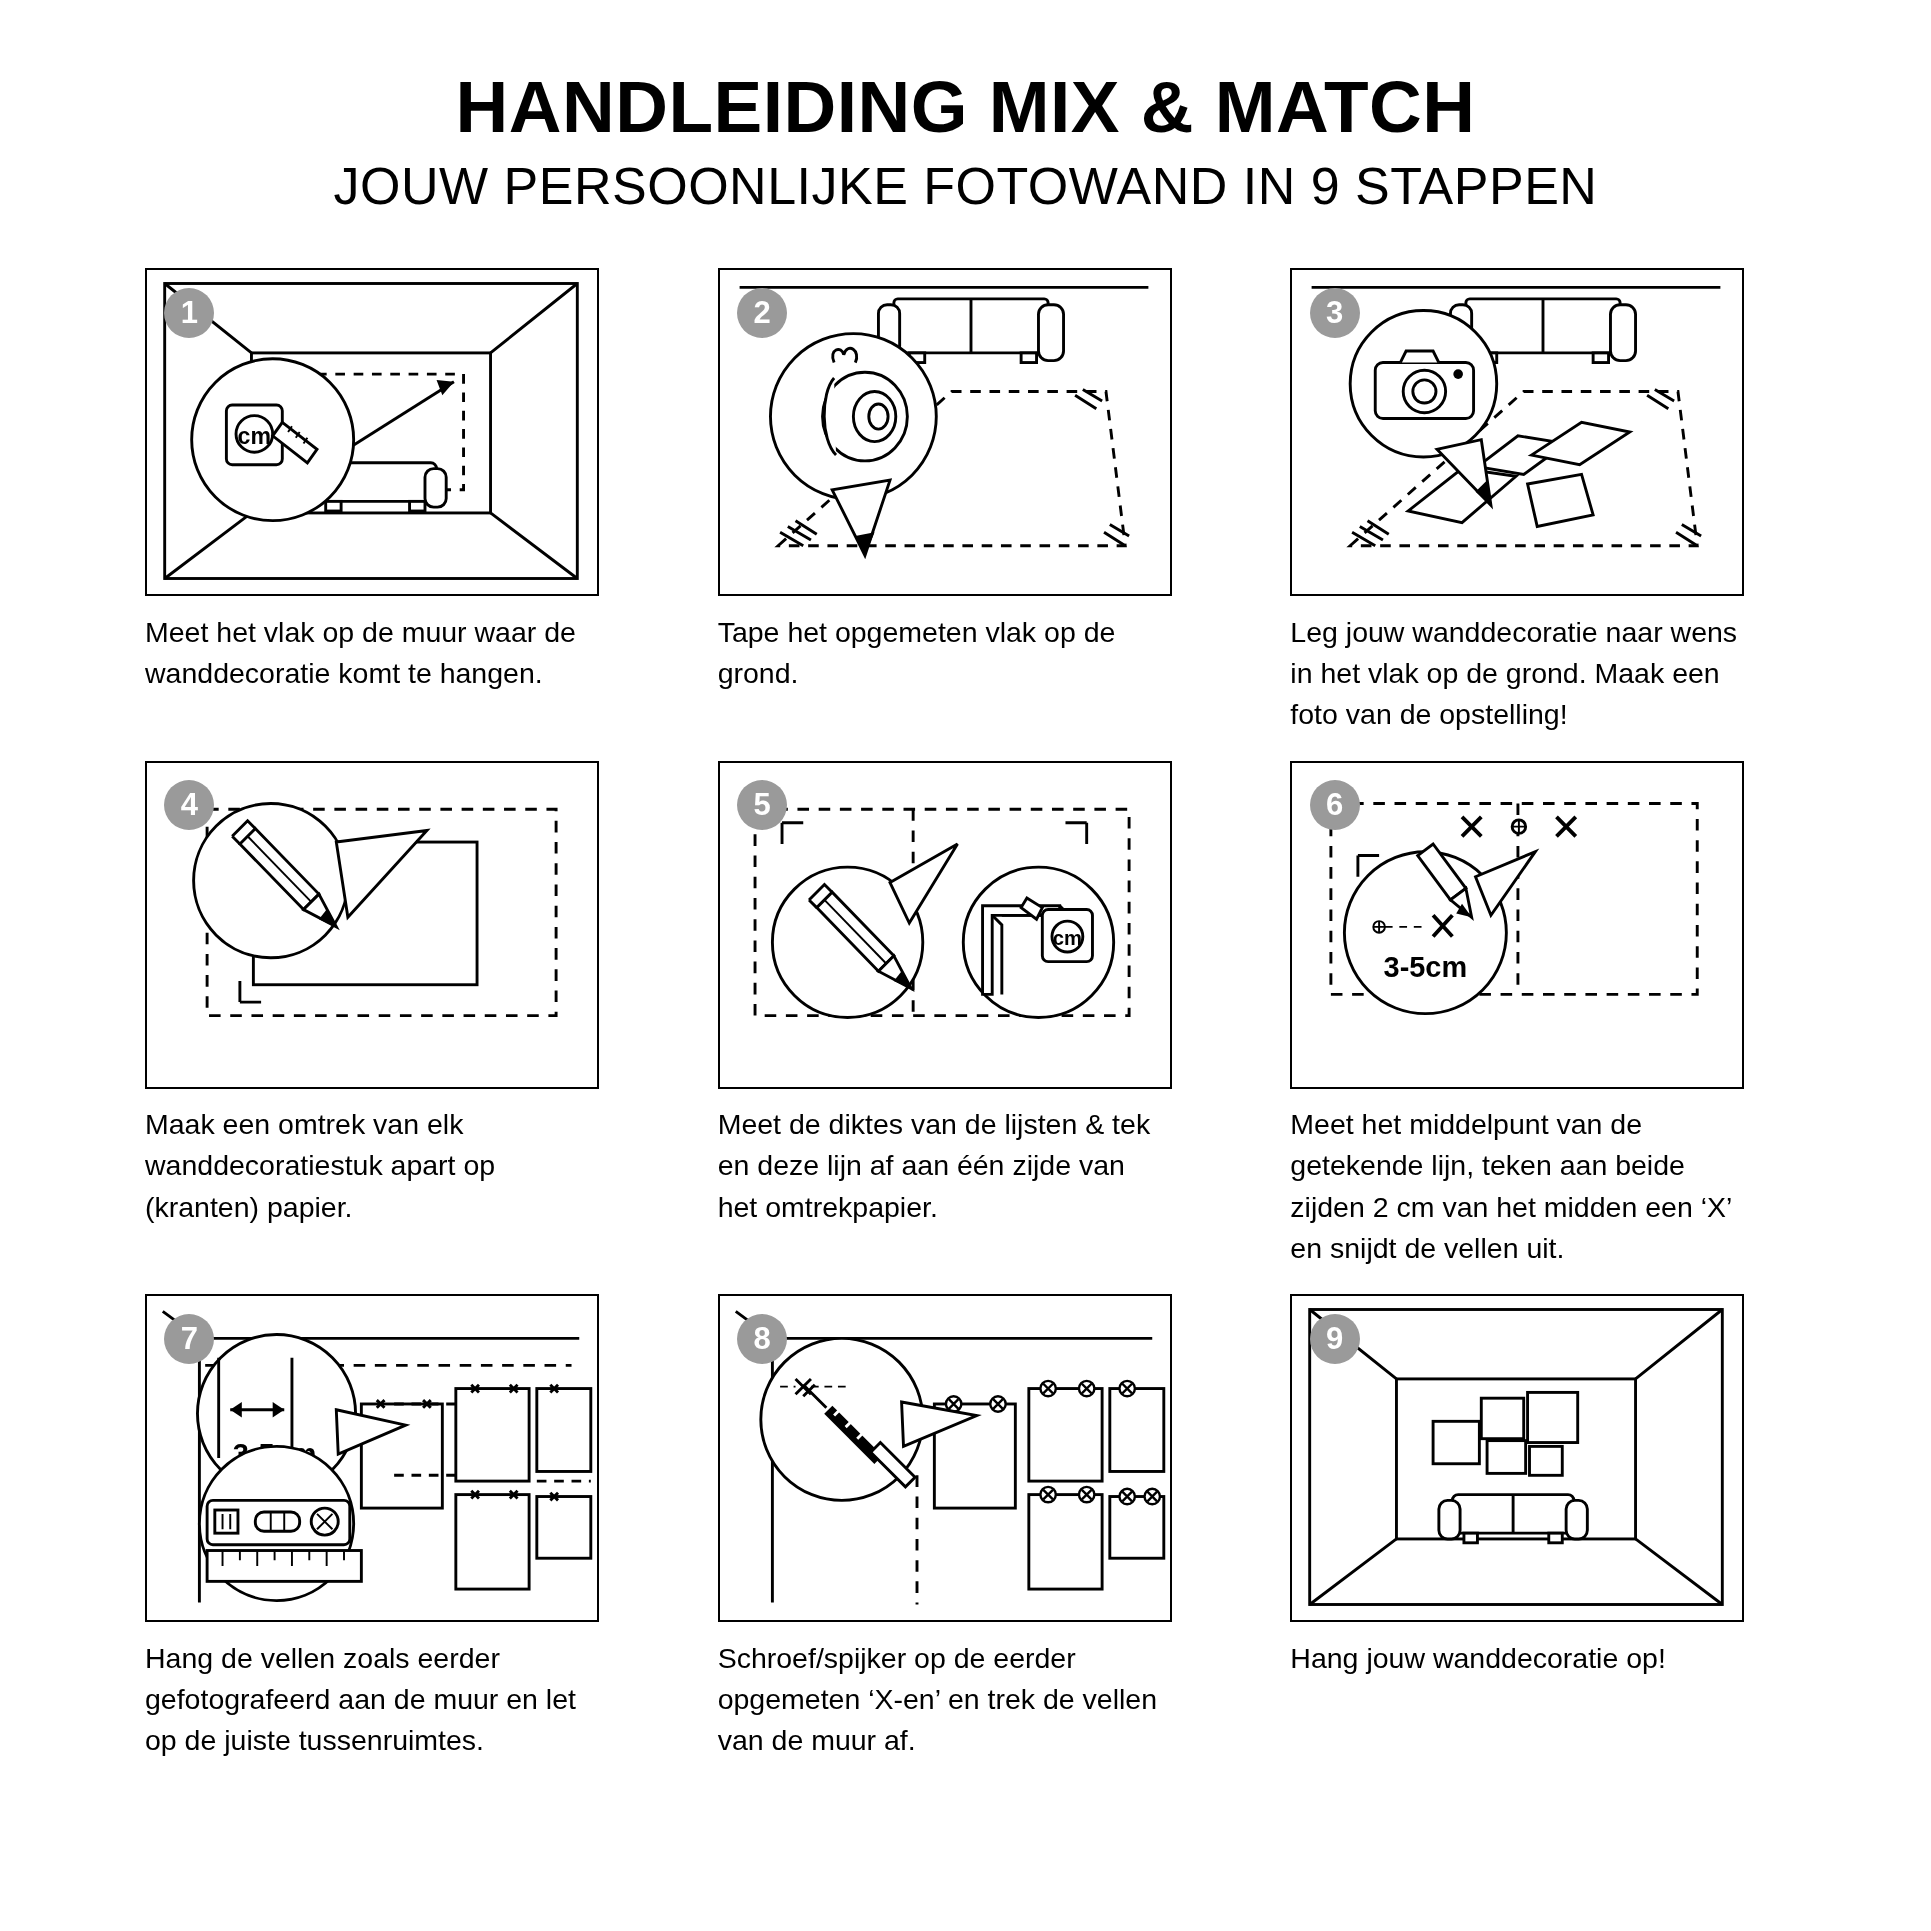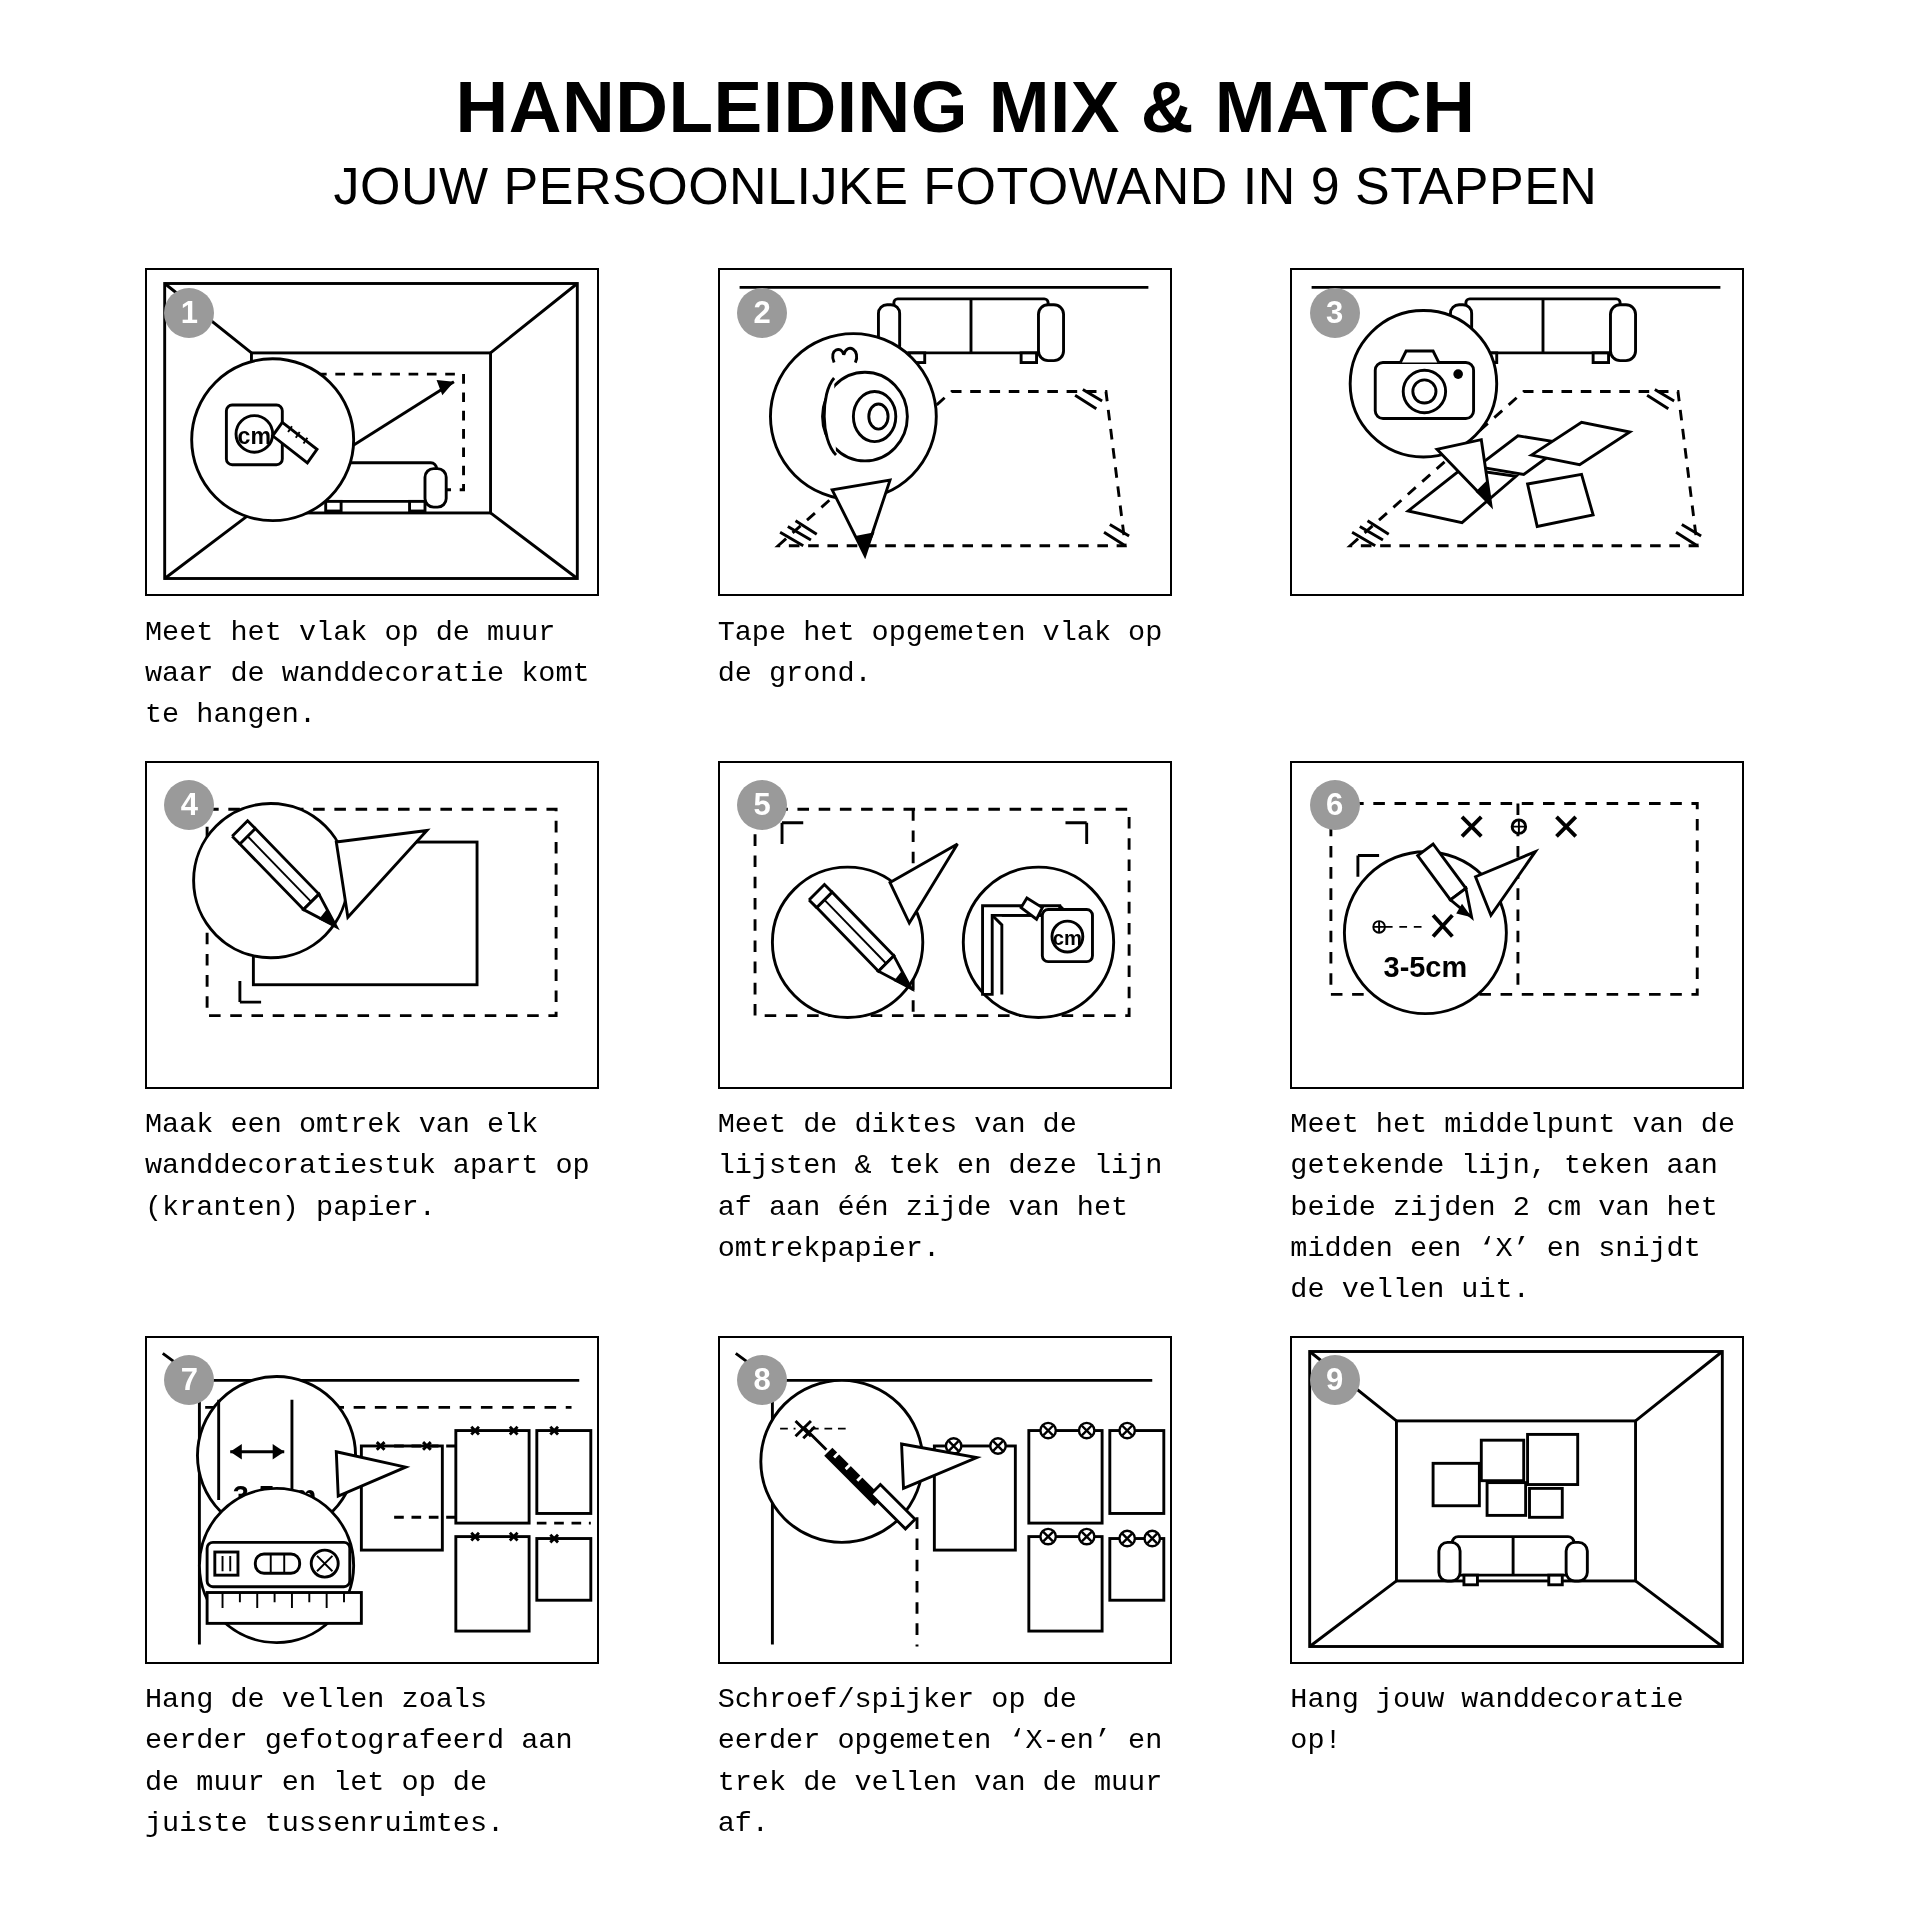--- a/index.html
+++ b/index.html
@@ -75,21 +75,20 @@
     align-items: center;
     justify-content: center;
     z-index: 10;
   }
   .caption {
     margin-top: 15.4px;
     font-size: 28.5px;
     line-height: 1.45;
     width: 454px;
     white-space: pre-line;
-    font-family: Liberation Mono, monospace;
   }
   svg { display: block; }
 </style>
 </head>
 <body>
 
 <div class="page">
 
   <div class="header">
     <h1 class="title">HANDLEIDING MIX &amp; MATCH</h1>
@@ -206,20 +205,21 @@
 
           <g>
             <rect x="86" y="96" width="102" height="58" rx="8" fill="#fff"></rect>
             <path d="M112 96 L118 84 L146 84 L152 96" fill="#fff"></path>
             <circle cx="137" cy="126" r="22" fill="#fff"></circle>
             <circle cx="137" cy="126" r="12" fill="#fff"></circle>
             <circle cx="172" cy="108" r="5" fill="#000" stroke="none"></circle>
           </g>
         </svg>
       </div>
+      <div class="caption">Leg jouw wanddecoratie naar wens in het vlak op de grond. Maak een foto van de opstelling!</div>
     </div>
 
     <div class="step">
       <div class="panel">
         <div class="badge">4</div>
         <svg width="448" height="322" viewBox="0 0 464 334" fill="none" stroke="#000" stroke-width="3">
 
           <path d="M62 48 L424 48 L424 262 L62 262 Z" stroke-dasharray="12 10"></path>
 
           <rect x="110" y="82" width="232" height="148" fill="#fff"></rect>

